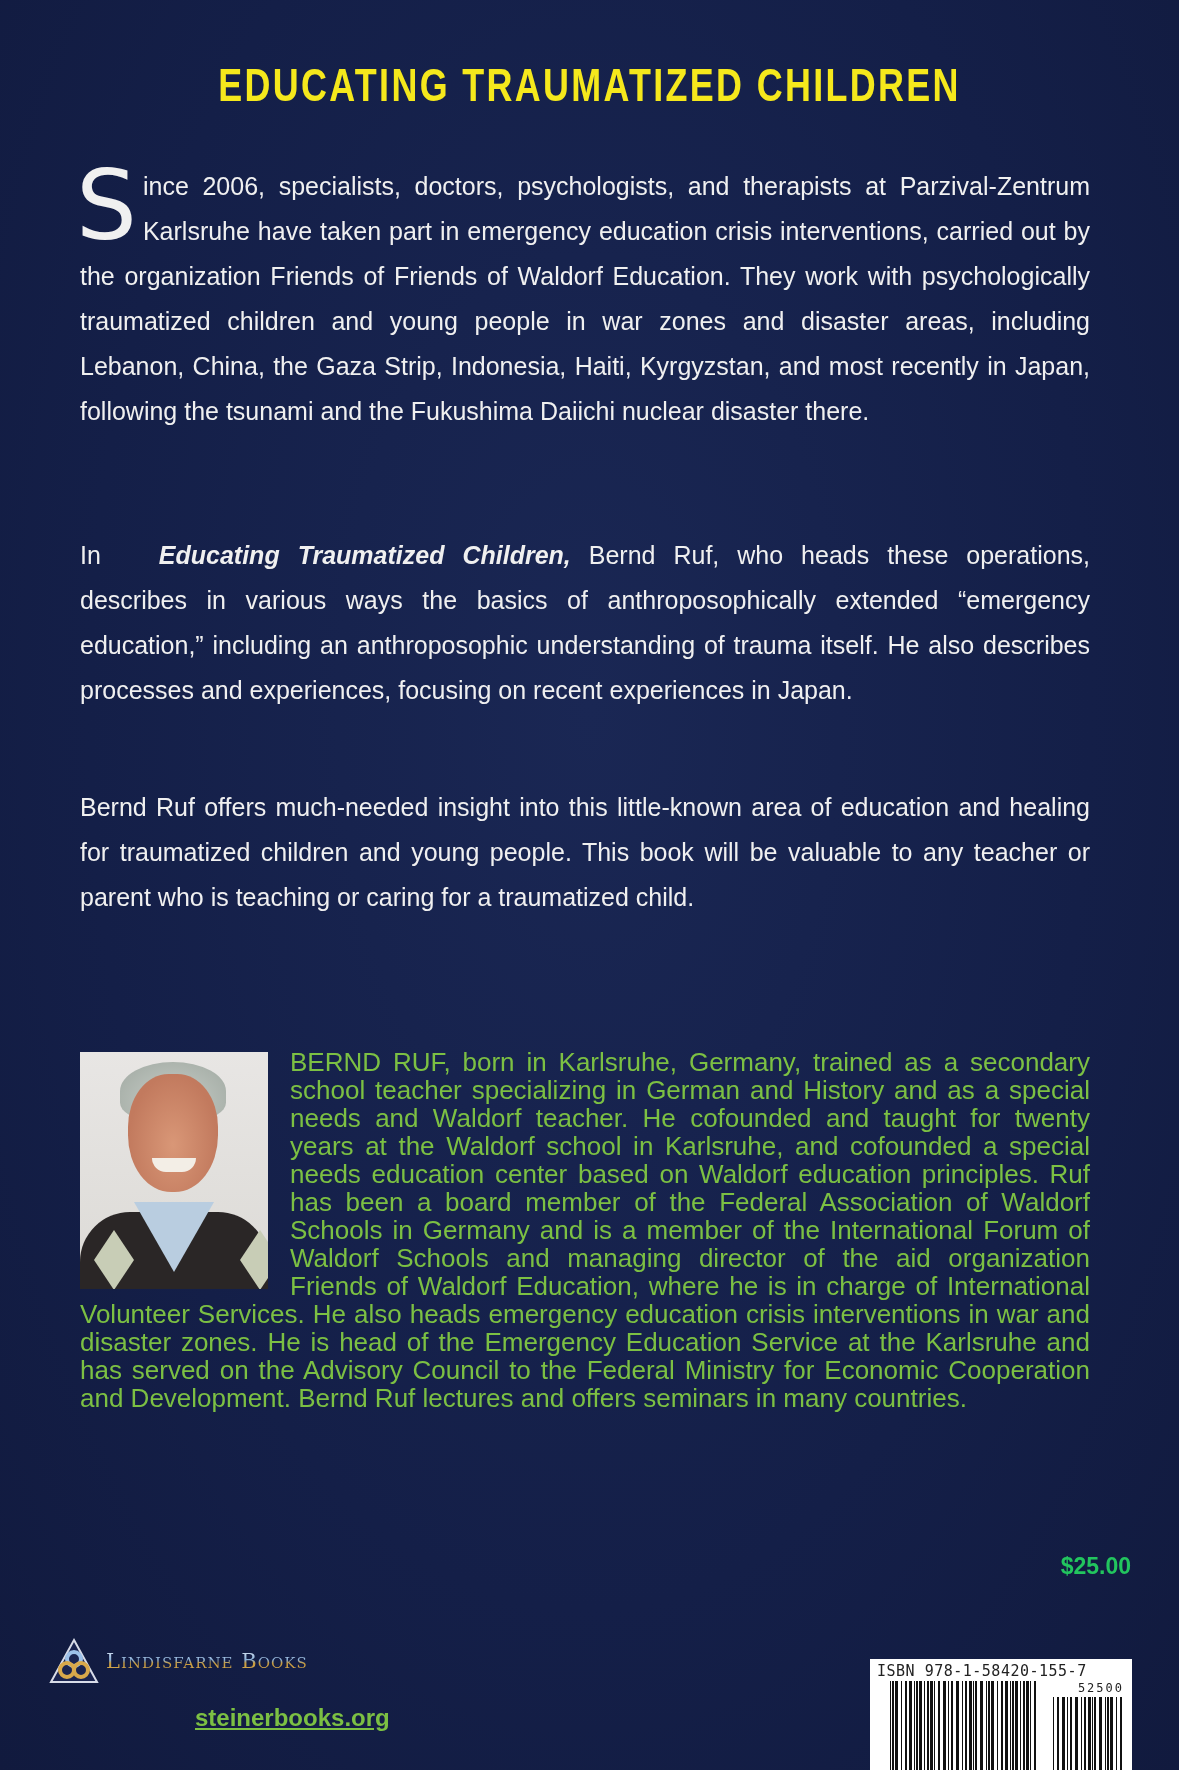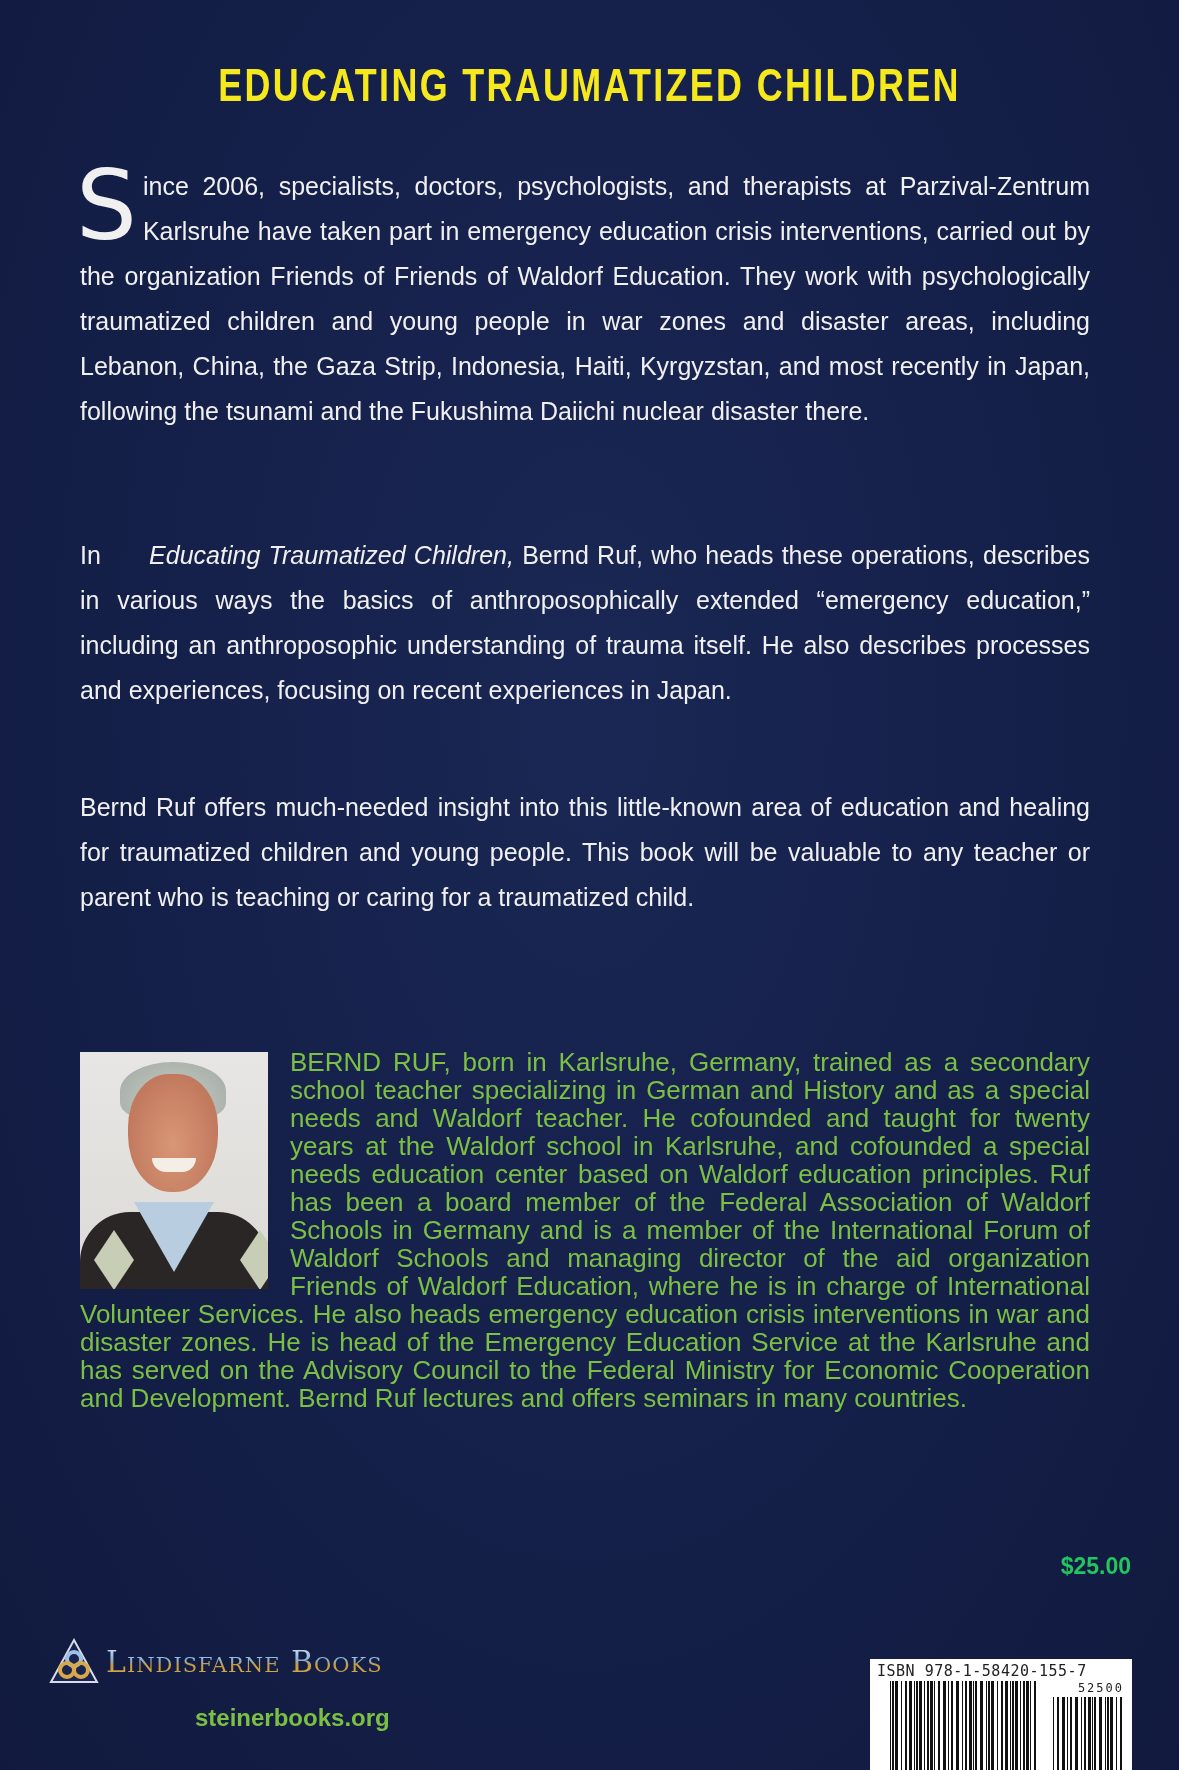--- a/index.html
+++ b/index.html
@@ -20,21 +20,21 @@
     hyphens: manual;
   }
   #p1 { top: 164px; }
   .dropcap {
     float: left; font-size: 96px; line-height: 76px; font-weight: 300;
     margin: 4px 6px 0 -4px; color: #f0f0f0;
     font-family: "DejaVu Sans", sans-serif; font-weight: normal;
   }
   #p2 { top: 533px; }
   #p3 { top: 785px; }
-  em { font-style: italic; font-weight: normal; margin-left: 40px; }
+  em { font-style: italic; font-weight: bold; margin-left: 40px; }
   .bio {
     position: absolute; top: 1048px; left: 80px; width: 1010px;
     color: #7cc043; font-size: 26px; line-height: 28px; text-align: justify;
   }
   .photo {
     float: left; width: 188px; height: 237px; margin: 4px 22px 6px 0;
     background: linear-gradient(180deg, #e8e6e4 0%, #dcdad6 100%);
     position: relative; overflow: hidden;
   }
   .photo .head {
@@ -84,28 +84,28 @@
   .bars-main { position: absolute; left: 20px; top: 22px; width: 148px; height: 112px; }
   .bars-addon { position: absolute; left: 183px; top: 38px; width: 72px; height: 86px; }
   .bar-num {
     position: absolute; left: 4px; bottom: 4px; font-family: Liberation Serif, serif;
     font-size: 15px; color: #222; background: #fff; letter-spacing: 1px;
   }
   .logo {
     position: absolute; left: 48px; top: 1637px; display: flex; align-items: center;
   }
   .logo-text {
-    font-family: "DejaVu Serif", serif; font-size: 30px; margin-left: 6px;
+    font-family: "DejaVu Serif", serif; font-size: 21px; margin-left: 6px;
     background: linear-gradient(180deg, #e8eef8 0%, #8ab0d8 45%, #c89a3a 60%, #d8b060 100%);
     -webkit-background-clip: text; background-clip: text; color: transparent;
     font-variant: small-caps; letter-spacing: 1px;
   }
   .website {
     position: absolute; left: 195px; top: 1704px; color: #7cc043;
-    font-weight: bold; font-size: 24px;
+    font-weight: bold; font-size: 24px; text-decoration: underline;
   }
 </style>
 </head>
 <body>
 
 <div class="title">EDUCATING TRAUMATIZED CHILDREN</div>
 
 <div class="body-text" id="p1">
   <span class="dropcap">S</span><span>ince 2006, specialists, doctors, psychologists, and therapists at Par­zival-Zentrum Karlsruhe have taken part in emergency education cri­sis interventions, carried out by the organization Friends of Friends of Wal­dorf Education. They work with psychologically traumatized children and young people in war zones and disaster areas, including Lebanon, China, the Gaza Strip, Indonesia, Haiti, Kyrgyzstan, and most recently in Japan, following the tsunami and the Fukushima Daiichi nuclear disaster there.</span>
 </div>

